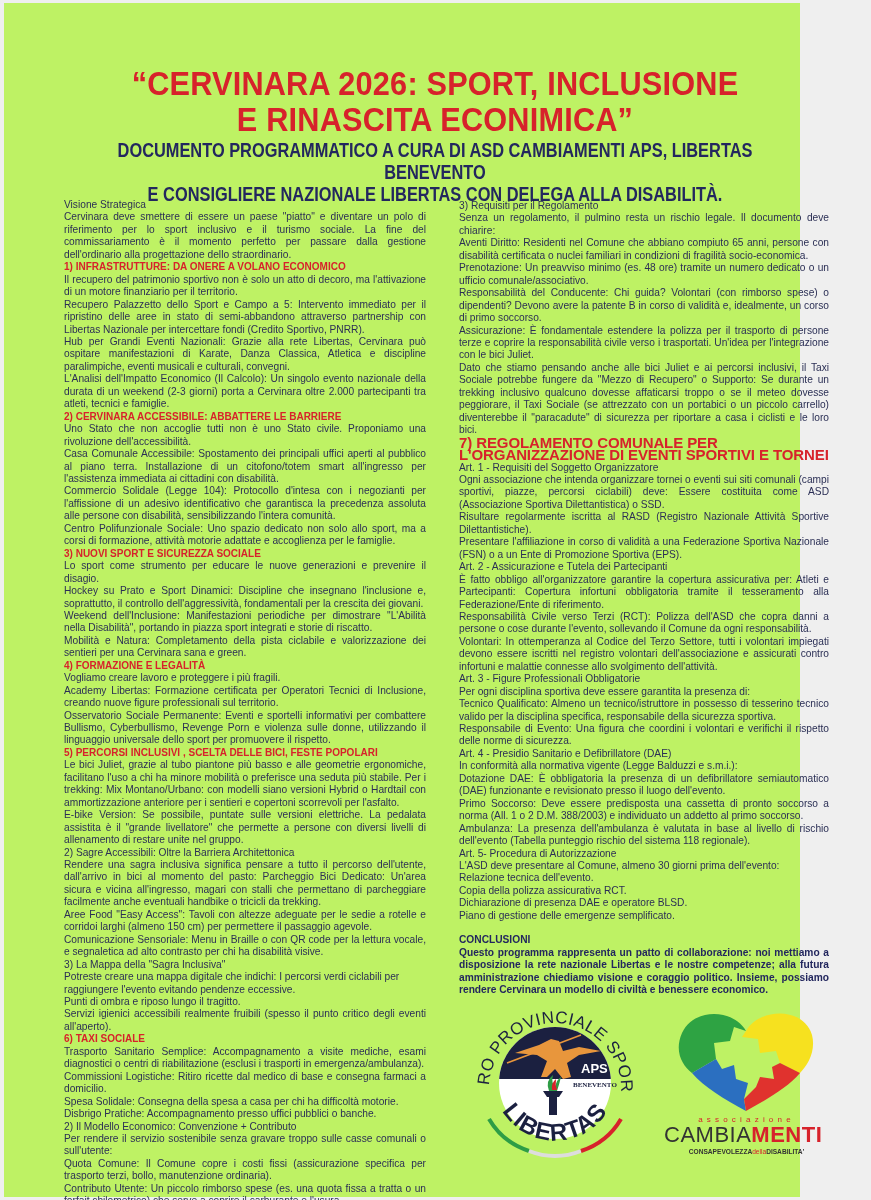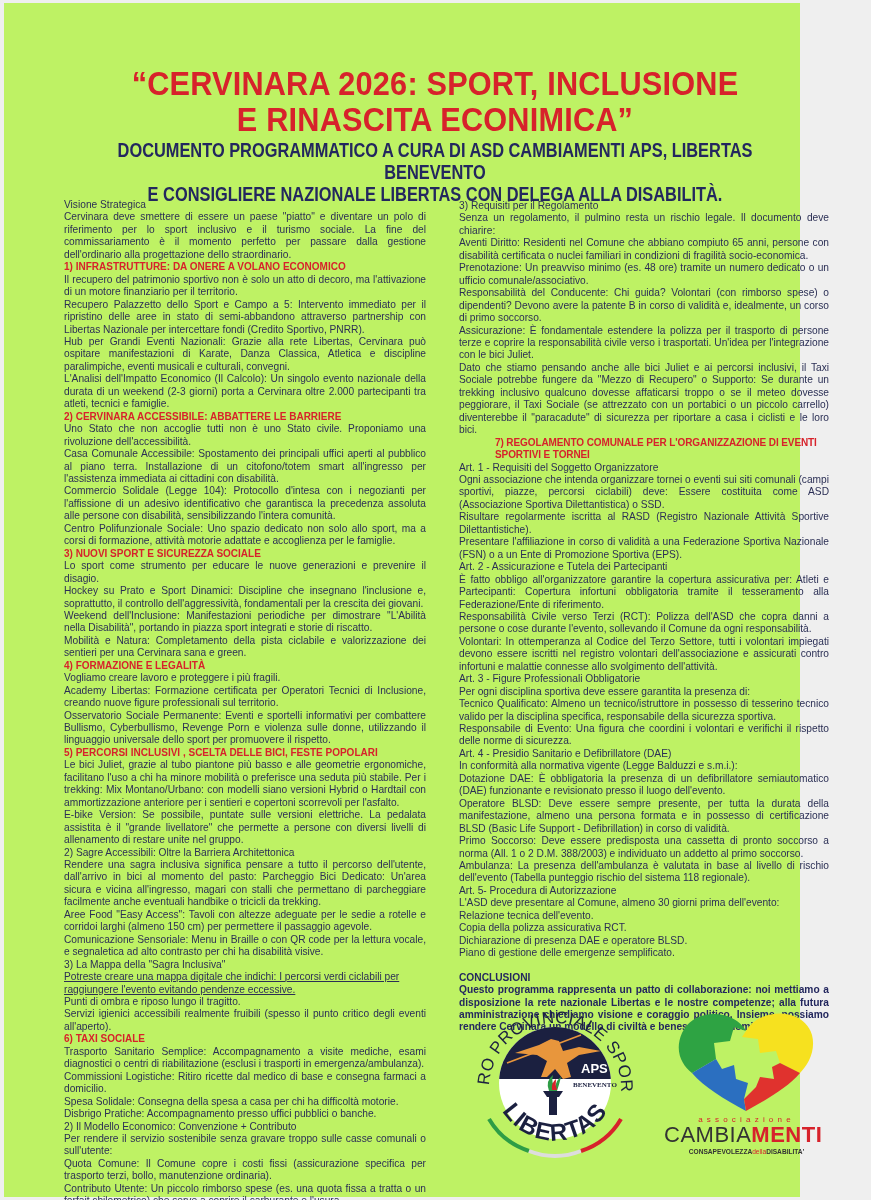--- a/index.html
+++ b/index.html
@@ -27,22 +27,22 @@
   }
   .col {
     position: absolute; top: 196px;
     color: #2b2f55; font-size: 10.2px; line-height: 12.45px;
     text-align: justify;
   }
   .col.left { left: 60px; width: 362px; }
   .col.right { left: 455px; width: 370px; top: 197px; }
   .col p { margin: 0; }
   .col .h { color: #d7222b; font-weight: bold; font-size: 10px; text-align: left; }
-  .col .h.small { font-size: 10px; letter-spacing: -0.1px; margin-left: 36px; }
-  .col .plain { text-align: left; text-decoration: underline; }
+  .col .h.small { font-size: 15px; letter-spacing: -0.1px; }
+  .col .plain { text-align: left; }
   .concl-title { font-weight: bold; color: #23275e; margin-top: 12px !important; }
   .concl-text { font-weight: bold; color: #23275e; }
   .logo-libertas { position: absolute; left: 463px; top: 988px; width: 176px; height: 176px; }
   .logo-cambia { position: absolute; left: 660px; top: 1000px; width: 165px; height: 170px; text-decoration: underline; }
   .cambia-assoc {
     position: absolute; left: 0; top: 112px; width: 165px; text-align: center;
     color: #d7222b; font-size: 8px; letter-spacing: 4.2px;
   }
   .cambia-name {
     position: absolute; left: 0; top: 120px; width: 165px; 
@@ -133,21 +133,20 @@
         <p>È fatto obbligo all'organizzatore garantire la copertura assicurativa per: Atleti e Partecipanti: Copertura infortuni obbligatoria tramite il tesseramento alla Federazione/Ente di riferimento.</p>
         <p>Responsabilità Civile verso Terzi (RCT): Polizza dell'ASD che copra danni a persone o cose durante l'evento, sollevando il Comune da ogni responsabilità.</p>
         <p>Volontari: In ottemperanza al Codice del Terzo Settore, tutti i volontari impiegati devono essere iscritti nel registro volontari dell'associazione e assicurati contro infortuni e malattie connesse allo svolgimento dell'attività.</p>
         <p>Art. 3 - Figure Professionali Obbligatorie</p>
         <p>Per ogni disciplina sportiva deve essere garantita la presenza di:</p>
         <p>Tecnico Qualificato: Almeno un tecnico/istruttore in possesso di tesserino tecnico valido per la disciplina specifica, responsabile della sicurezza sportiva.</p>
         <p>Responsabile di Evento: Una figura che coordini i volontari e verifichi il rispetto delle norme di sicurezza.</p>
         <p>Art. 4 - Presidio Sanitario e Defibrillatore (DAE)</p>
         <p>In conformità alla normativa vigente (Legge Balduzzi e s.m.i.):</p>
         <p>Dotazione DAE: È obbligatoria la presenza di un defibrillatore semiautomatico (DAE) funzionante e revisionato presso il luogo dell'evento.</p>
-        <p>Operatore BLSD: Deve essere sempre presente, per tutta la durata della manifestazione, almeno una persona formata e in possesso di certificazione BLSD (Basic Life Support - Defibrillation) in corso di validità.</p>
         <p>Primo Soccorso: Deve essere predisposta una cassetta di pronto soccorso a norma (All. 1 o 2 D.M. 388/2003) e individuato un addetto al primo soccorso.</p>
         <p>Ambulanza: La presenza dell'ambulanza è valutata in base al livello di rischio dell'evento (Tabella punteggio rischio del sistema 118 regionale).</p>
         <p>Art. 5- Procedura di Autorizzazione</p>
         <p>L'ASD deve presentare al Comune, almeno 30 giorni prima dell'evento:</p>
         <p>Relazione tecnica dell'evento.</p>
         <p>Copia della polizza assicurativa RCT.</p>
         <p>Dichiarazione di presenza DAE e operatore BLSD.</p>
         <p>Piano di gestione delle emergenze semplificato.</p>
       </div>
     <p class="concl-title">CONCLUSIONI</p>

